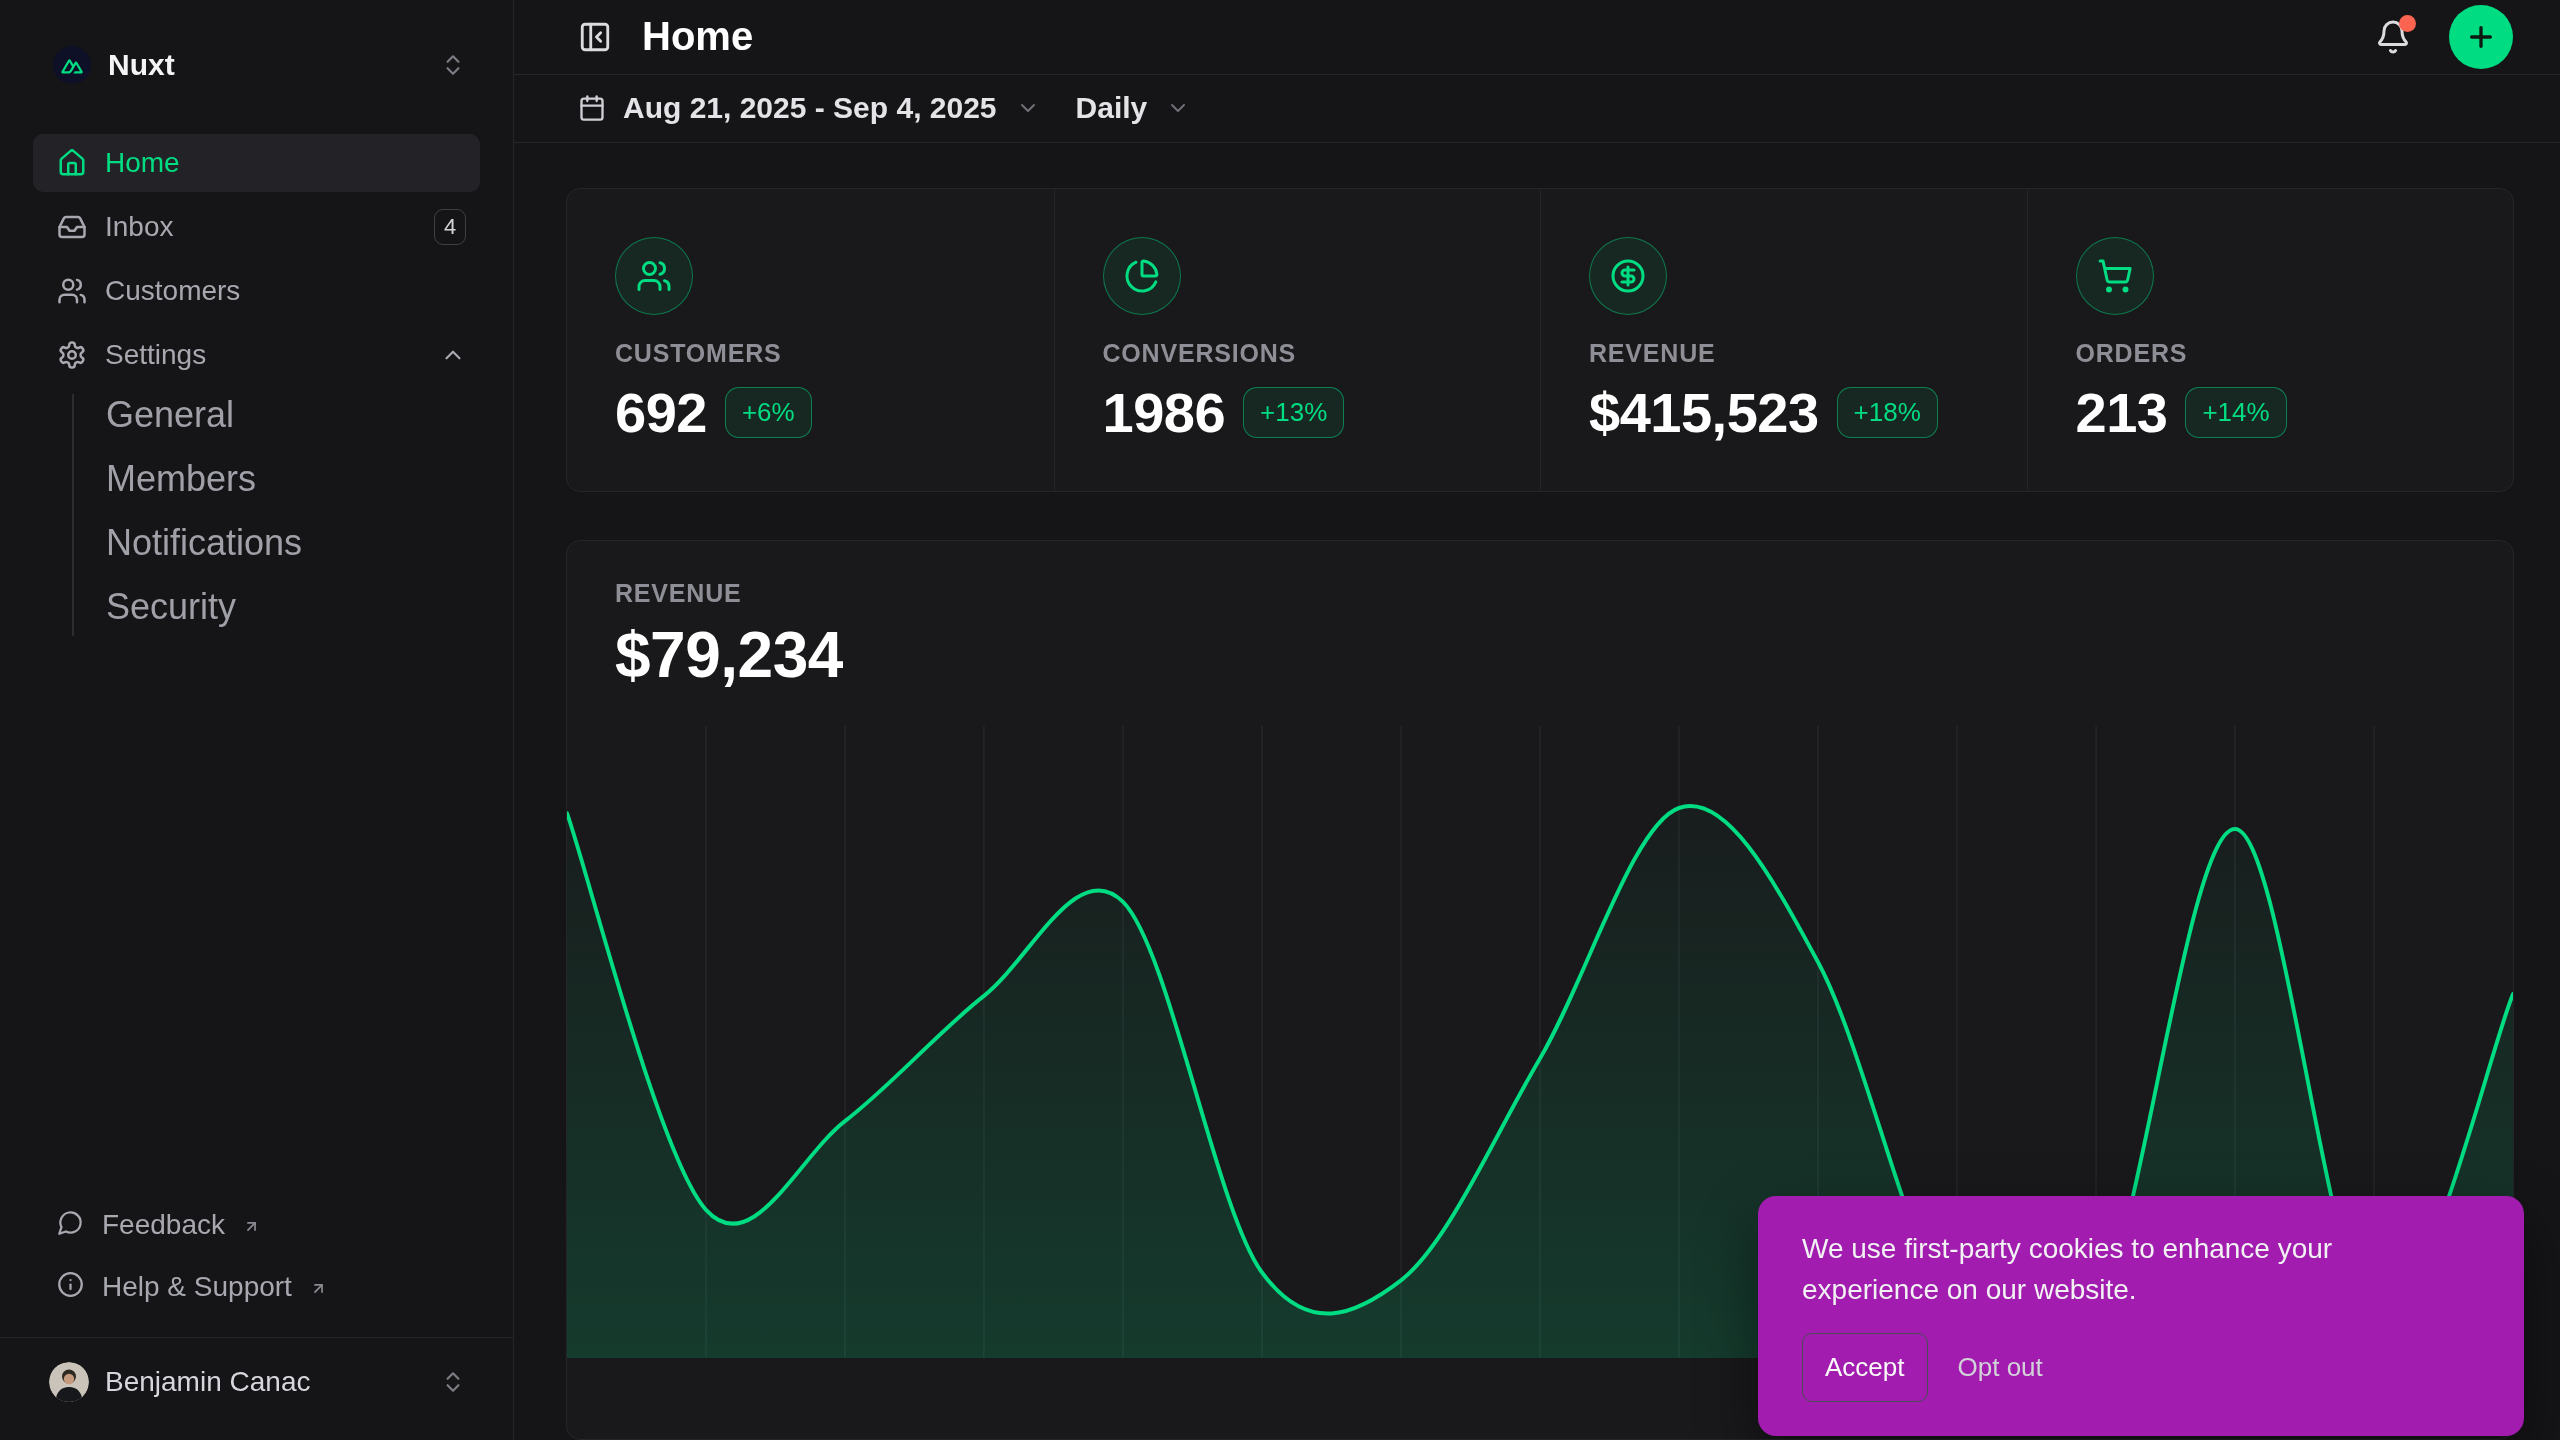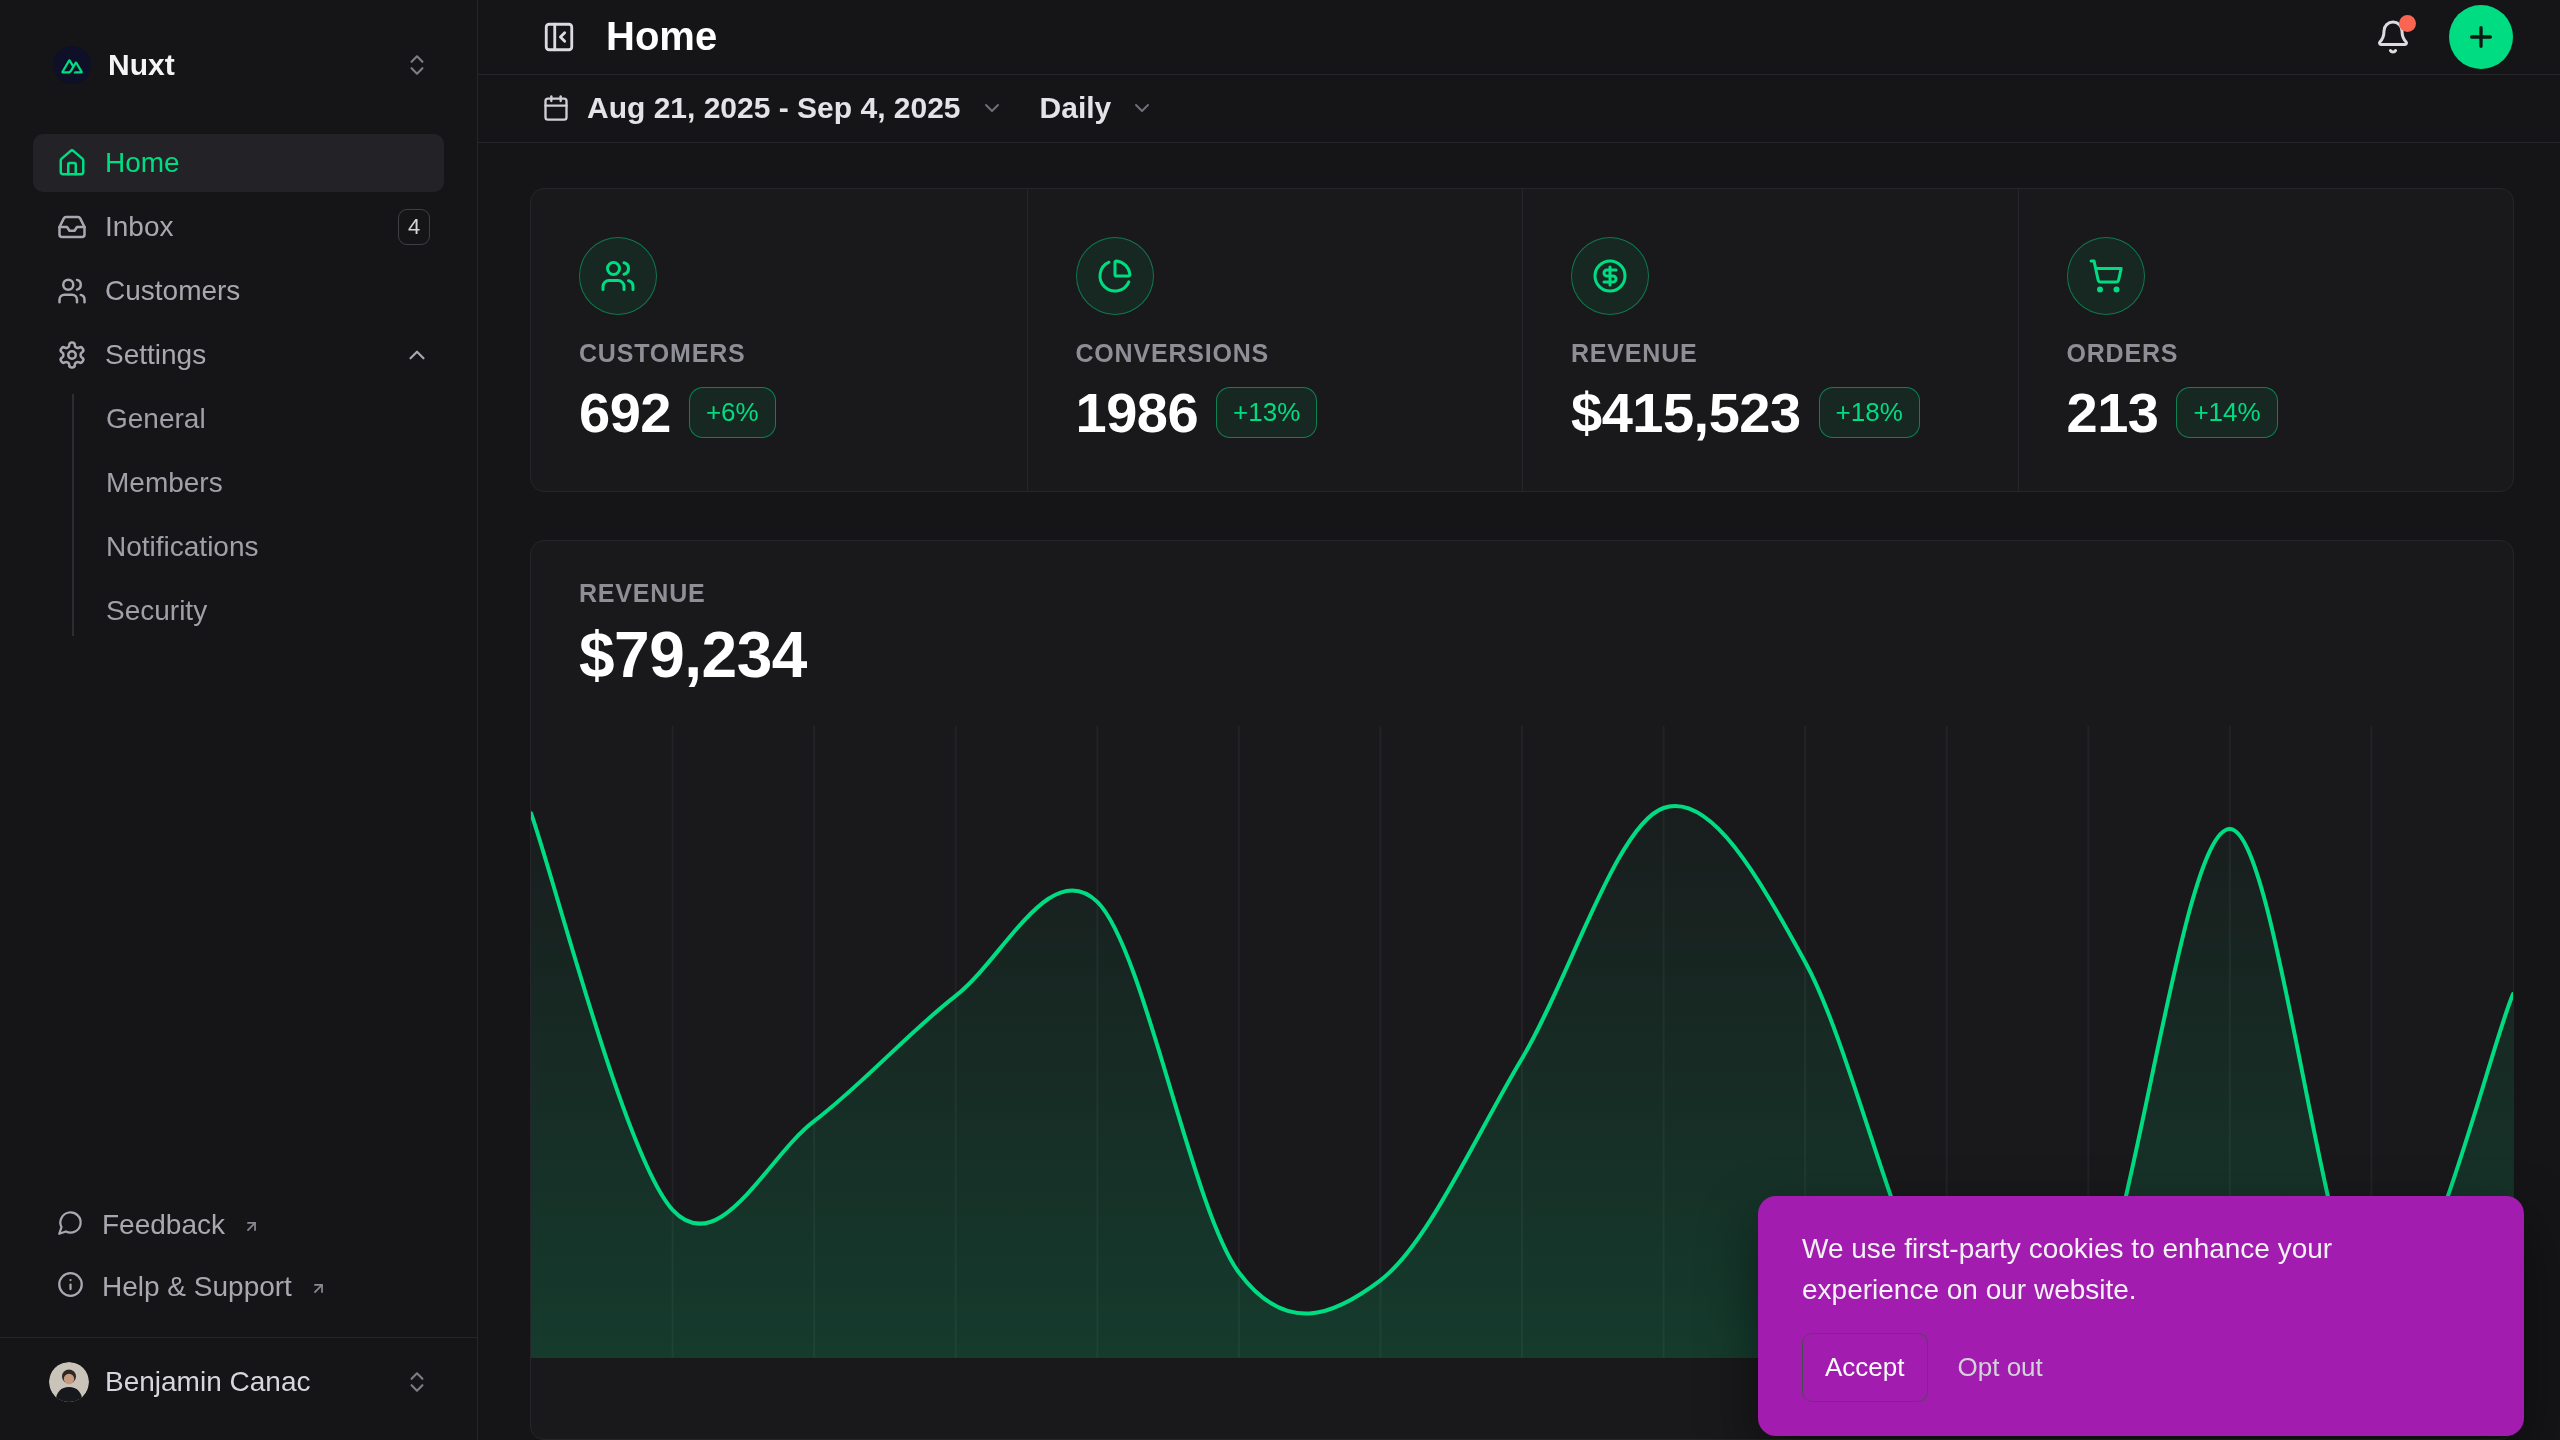--- a/index.html
+++ b/index.html
@@ -10,21 +10,21 @@
   }
   *{box-sizing:border-box;margin:0;padding:0}
   html,body{width:2560px;height:1440px;overflow:hidden;background:var(--bg);
     font-family:"Liberation Sans","DejaVu Sans",sans-serif;color:var(--text);}
   .ic{display:inline-flex;align-items:center;justify-content:center;flex-shrink:0}
   .ic svg{width:100%;height:100%}
 
   .app{display:flex;width:2560px;height:1440px}
 
   
-  aside{width:478px;flex-shrink:0;position:relative;border-right:1px solid var(--border);padding:0 33px}
+  aside{width:514px;flex-shrink:0;position:relative;border-right:1px solid var(--border);padding:0 33px}
   .ws-row{margin-top:34px;height:62px;display:flex;align-items:center;gap:17px;
     padding:0 14px 0 20px;border-radius:10px;cursor:pointer}
   .logo-circle{width:38px;height:38px;border-radius:50%;background:#0d1026;
     display:flex;align-items:center;justify-content:center}
   .logo-circle svg{width:23px;height:18px}
   .ws-name{font-size:30px;font-weight:600;color:#f4f4f6}
   .ws-caret{margin-left:auto;width:26px;height:26px;color:var(--dim)}
 
   .searchbox{margin-top:50px;height:58px;border:1px solid var(--border2);background:#1a1a1d;
     border-radius:12px;display:flex;align-items:center;padding:0 11px 0 20px;gap:16px;cursor:text}
@@ -38,22 +38,22 @@
 
   nav{margin-top:38px}
   .nav-item{display:flex;align-items:center;height:58px;margin-bottom:6px;border-radius:10px;
     padding:0 14px 0 24px;gap:18px;color:var(--muted);font-size:28px;cursor:pointer}
   .n-icon{width:30px;height:30px}
   .nav-item.active{background:var(--elev);color:var(--accent)}
   .count-badge{margin-left:auto;min-width:32px;height:36px;padding:0 8px;border:1px solid #3f3f46;
     border-radius:9px;display:flex;align-items:center;justify-content:center;font-size:22px;color:#d4d4d8}
   .nav-caret{margin-left:auto;width:26px;height:26px;color:var(--muted)}
   .subnav{margin:10px 0 0 39px;border-left:2px solid #2c2c31}
-  .sub-item{height:50px;margin-bottom:14px;display:flex;align-items:center;padding-left:32px;
-    font-size:28px;color:#a0a0a8;border-radius:8px;cursor:pointer}
+  .sub-item{height:50px;margin-bottom:14px;display:flex;align-items:flex-start;padding-left:32px;
+    font-size:36px;color:#a0a0a8;border-radius:8px;cursor:pointer}
 
   .side-footer{position:absolute;left:0;right:0;bottom:0;padding-bottom:26px}
   .f-links{padding:0 33px}
   .f-link{display:flex;align-items:flex-start;gap:18px;height:52px;margin-bottom:10px;
     padding:0 14px 0 24px;color:var(--muted);font-size:28px;border-radius:10px;cursor:pointer}
   .f-link .n-icon{width:27px;height:27px}
   .ext{width:17px;height:17px;color:#8a8a92;align-self:flex-start;margin:9px 0 0 0}
   .f-divider{border-top:1px solid var(--border);margin-top:14px}
   .user-row{margin:12px 33px 0;height:64px;display:flex;align-items:center;gap:16px;
     padding:0 14px 0 16px;border-radius:10px;cursor:pointer}

